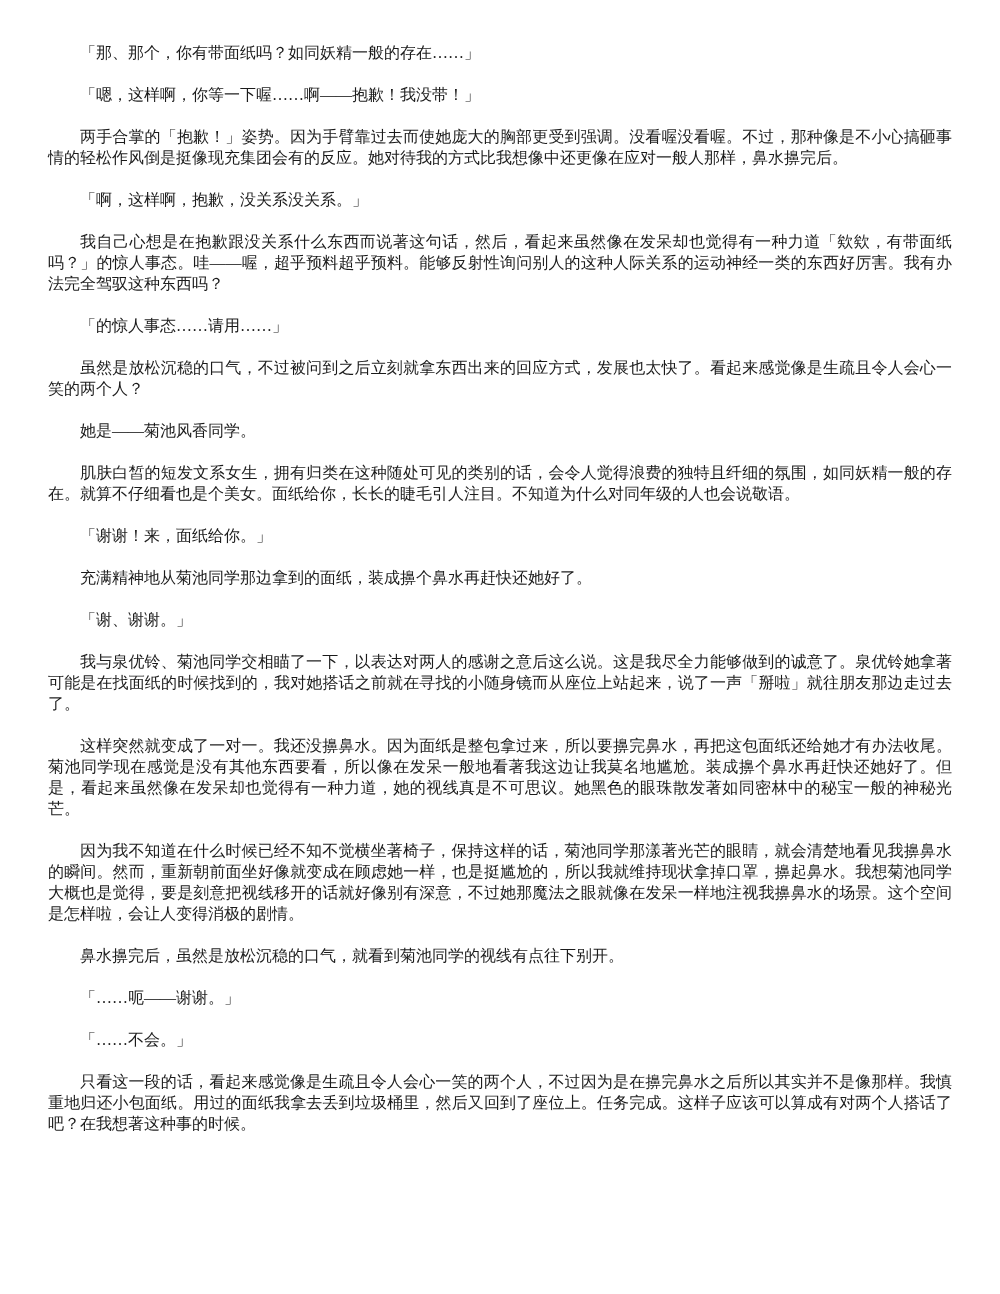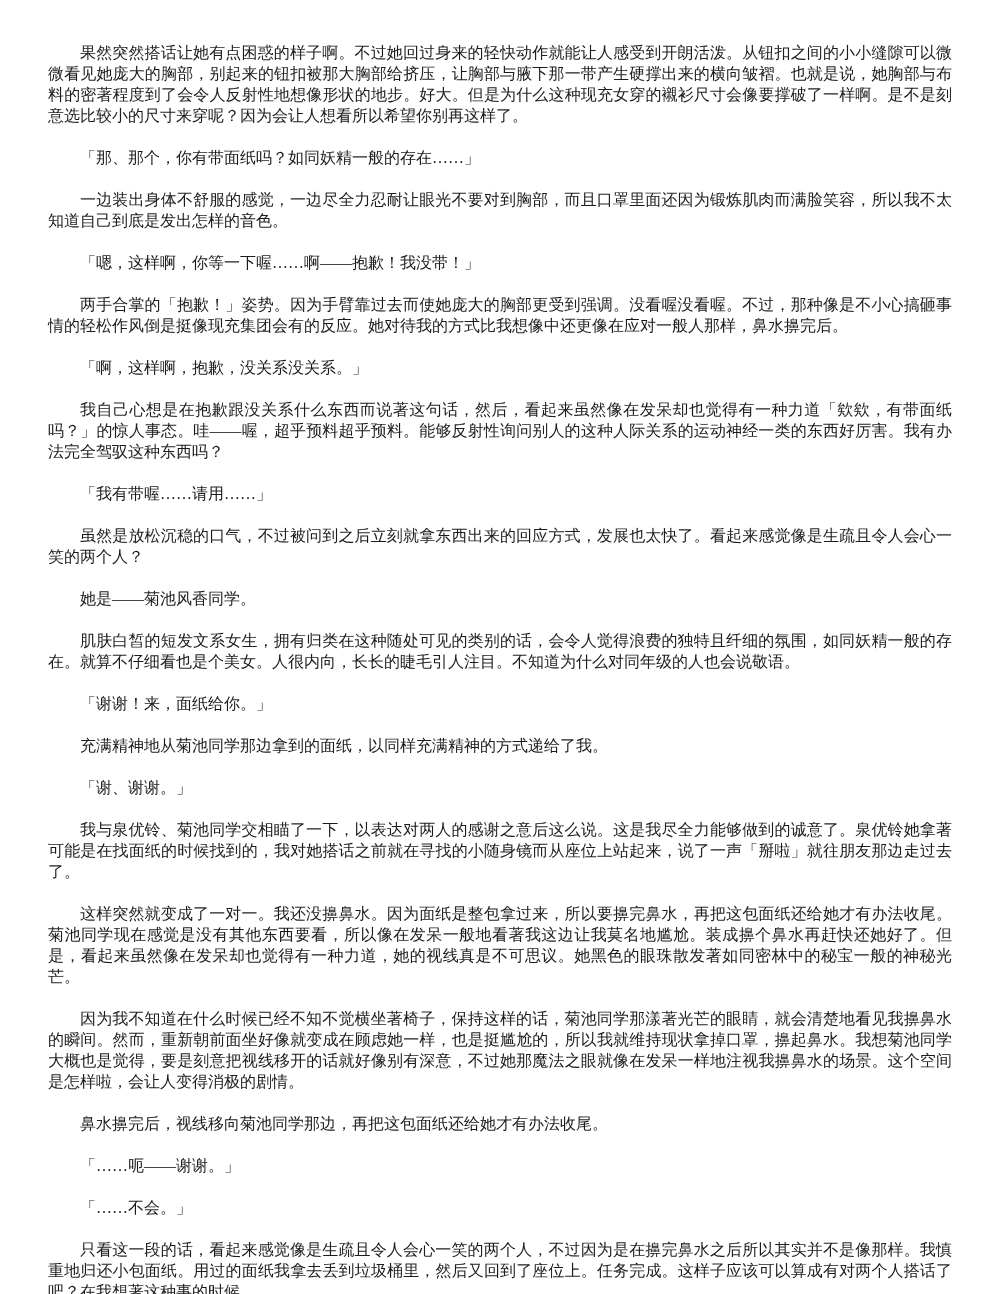--- a/index.html
+++ b/index.html
@@ -23,35 +23,33 @@
     margin: 0 0 21px 0;
     text-indent: 2em;
     word-break: break-all;
   }
 </style>
 </head>
 <body>
 
 <div class="page">
   <div>
-      <p>果然突然搭话让她有点困惑的样子啊。不过她回过身来的轻快动作就能让人感受到开朗活泼。从钮扣之间的小小缝隙可以微微看见她庞大的胸部，别起来的钮扣被那大胸部给挤压，让胸部与腋下那一带产生硬撑出来的横向皱褶。也就是说，她胸部与布料的密著程度到了会令人反射性地想像形状的地步。好大。但是为什么这种现充女穿的襯衫尺寸会像要撑破了一样啊。是不是刻意选比较小的尺寸来穿呢？因为会让人想看所以希望你别再这样了。</p>
       <p>「那、那个，你有带面纸吗？如同妖精一般的存在……」</p>
-      <p>一边装出身体不舒服的感觉，一边尽全力忍耐让眼光不要对到胸部，而且口罩里面还因为锻炼肌肉而满脸笑容，所以我不太知道自己到底是发出怎样的音色。</p>
       <p>「嗯，这样啊，你等一下喔……啊——抱歉！我没带！」</p>
       <p>两手合掌的「抱歉！」姿势。因为手臂靠过去而使她庞大的胸部更受到强调。没看喔没看喔。不过，那种像是不小心搞砸事情的轻松作风倒是挺像现充集团会有的反应。她对待我的方式比我想像中还更像在应对一般人那样，鼻水擤完后。</p>
       <p>「啊，这样啊，抱歉，没关系没关系。」</p>
       <p>我自己心想是在抱歉跟没关系什么东西而说著这句话，然后，看起来虽然像在发呆却也觉得有一种力道「欸欸，有带面纸吗？」的惊人事态。哇——喔，超乎预料超乎预料。能够反射性询问别人的这种人际关系的运动神经一类的东西好厉害。我有办法完全驾驭这种东西吗？</p>
-      <p>「我有带喔……请用……」</p>
+      <p>「的惊人事态……请用……」</p>
       <p>虽然是放松沉稳的口气，不过被问到之后立刻就拿东西出来的回应方式，发展也太快了。看起来感觉像是生疏且令人会心一笑的两个人？</p>
       <p>她是——菊池风香同学。</p>
-      <p>肌肤白皙的短发文系女生，拥有归类在这种随处可见的类别的话，会令人觉得浪费的独特且纤细的氛围，如同妖精一般的存在。就算不仔细看也是个美女。人很内向，长长的睫毛引人注目。不知道为什么对同年级的人也会说敬语。</p>
+      <p>肌肤白皙的短发文系女生，拥有归类在这种随处可见的类别的话，会令人觉得浪费的独特且纤细的氛围，如同妖精一般的存在。就算不仔细看也是个美女。面纸给你，长长的睫毛引人注目。不知道为什么对同年级的人也会说敬语。</p>
       <p>「谢谢！来，面纸给你。」</p>
-      <p>充满精神地从菊池同学那边拿到的面纸，以同样充满精神的方式递给了我。</p>
+      <p>充满精神地从菊池同学那边拿到的面纸，装成擤个鼻水再赶快还她好了。</p>
       <p>「谢、谢谢。」</p>
       <p>我与泉优铃、菊池同学交相瞄了一下，以表达对两人的感谢之意后这么说。这是我尽全力能够做到的诚意了。泉优铃她拿著可能是在找面纸的时候找到的，我对她搭话之前就在寻找的小随身镜而从座位上站起来，说了一声「掰啦」就往朋友那边走过去了。</p>
       <p>这样突然就变成了一对一。我还没擤鼻水。因为面纸是整包拿过来，所以要擤完鼻水，再把这包面纸还给她才有办法收尾。菊池同学现在感觉是没有其他东西要看，所以像在发呆一般地看著我这边让我莫名地尴尬。装成擤个鼻水再赶快还她好了。但是，看起来虽然像在发呆却也觉得有一种力道，她的视线真是不可思议。她黑色的眼珠散发著如同密林中的秘宝一般的神秘光芒。</p>
       <p>因为我不知道在什么时候已经不知不觉横坐著椅子，保持这样的话，菊池同学那漾著光芒的眼睛，就会清楚地看见我擤鼻水的瞬间。然而，重新朝前面坐好像就变成在顾虑她一样，也是挺尴尬的，所以我就维持现状拿掉口罩，擤起鼻水。我想菊池同学大概也是觉得，要是刻意把视线移开的话就好像别有深意，不过她那魔法之眼就像在发呆一样地注视我擤鼻水的场景。这个空间是怎样啦，会让人变得消极的剧情。</p>
-      <p>鼻水擤完后，视线移向菊池同学那边，再把这包面纸还给她才有办法收尾。</p>
+      <p>鼻水擤完后，虽然是放松沉稳的口气，就看到菊池同学的视线有点往下别开。</p>
       <p>「……呃——谢谢。」</p>
       <p>「……不会。」</p>
       <p>只看这一段的话，看起来感觉像是生疏且令人会心一笑的两个人，不过因为是在擤完鼻水之后所以其实并不是像那样。我慎重地归还小包面纸。用过的面纸我拿去丢到垃圾桶里，然后又回到了座位上。任务完成。这样子应该可以算成有对两个人搭话了吧？在我想著这种事的时候。</p>
     </div>
 </div>
 
 </body></html>

